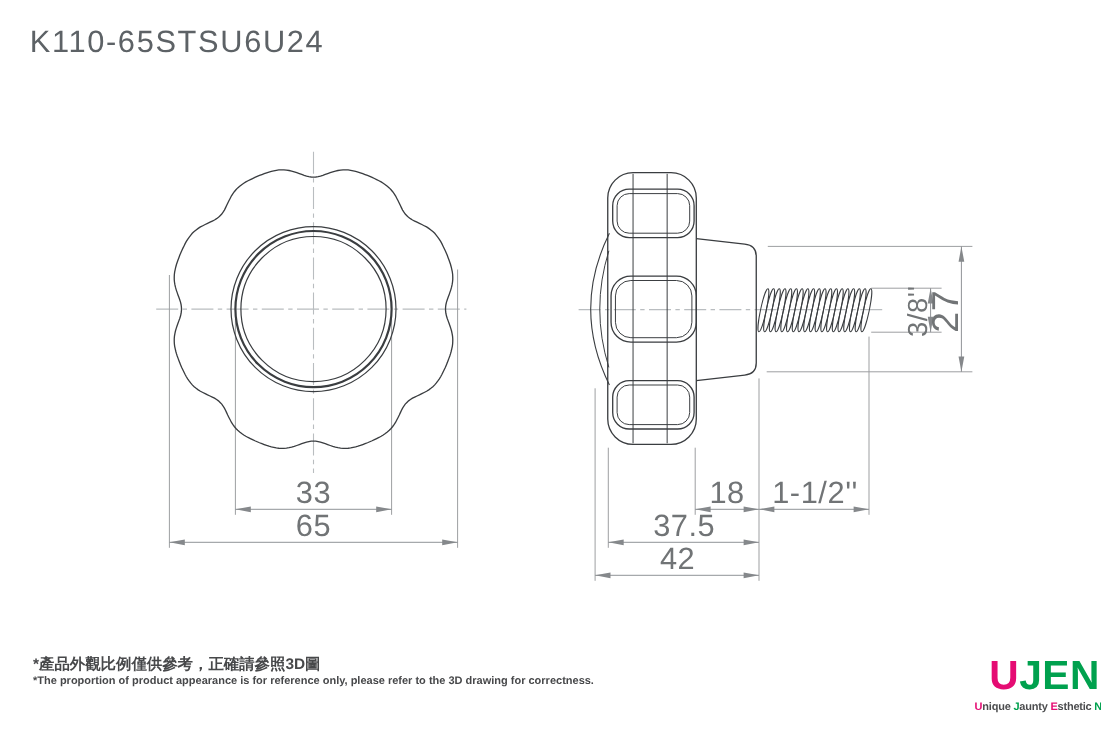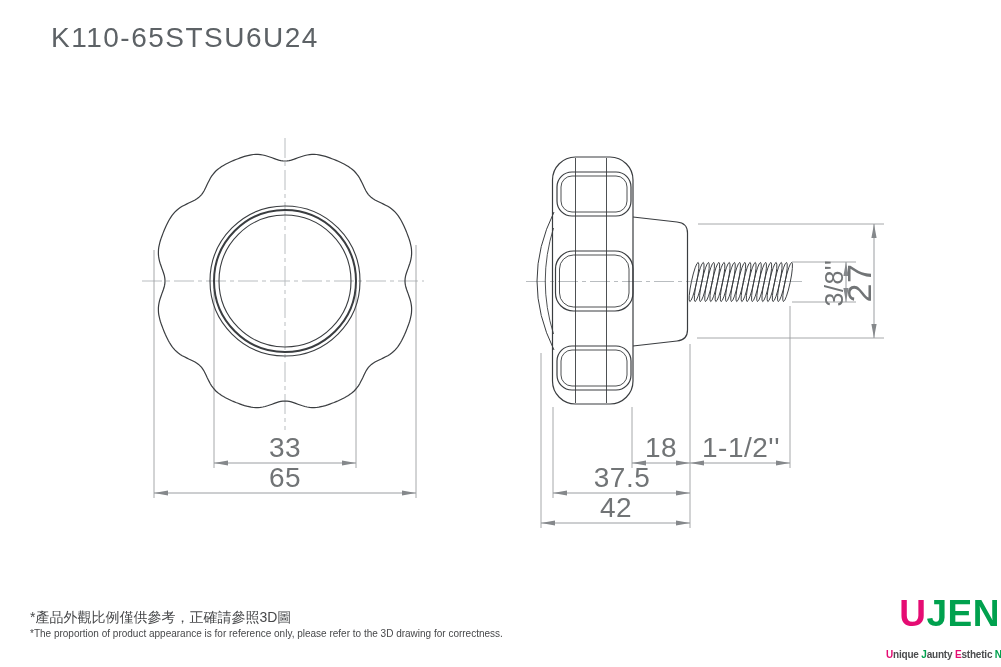--- a/index.html
+++ b/index.html
@@ -1,28 +1,28 @@
 <!DOCTYPE html>
 <html style="--pink: #e50c73; --green: #00a14e;"><head>
 <meta charset="utf-8">
 <style>
   html,body{margin:0;padding:0;background:#fff;}
   .page{position:relative;width:1001px;height:667px;background:#ffffff;overflow:hidden;
         font-family:"Liberation Sans",sans-serif;}
   .drawing-title{position:absolute;left:27px;top:22px;font-size:28px;color:#5d6266;
-        letter-spacing:1.5px;font-weight:400;margin-left:24px;}
+        letter-spacing:1.5px;font-weight:400;}
   .drawing-svg{position:absolute;left:0;top:0;}
-  .footnote{position:absolute;left:30px;top:609px;color:#47484a;}
+  .footnote{position:absolute;left:30px;top:595px;color:#47484a;font-weight:bold;}
   .footnote .zh{font-size:14px;line-height:17px;}
   .footnote .en{font-size:10px;line-height:16px;}
   .logo{position:absolute;left:886px;top:595px;width:114px;text-align:right;line-height:1;}
   .logo .brand{font-size:37px;font-weight:bold;letter-spacing:0.5px;}
   .logo .brand .u{color:var(--pink,#e50c73);}
   .logo .brand .jen{color:var(--green,#00a14e);}
-  .logo .tagline{font-size:10px;font-weight:bold;color:#4c4d4f;margin-top:18px;
+  .logo .tagline{font-size:10px;font-weight:bold;color:#4c4d4f;margin-top:6px;
         white-space:nowrap;letter-spacing:-0.2px;}
   .logo .tagline .pink{color:var(--pink,#e50c73);}
   .logo .tagline .green{color:var(--green,#00a14e);}
   .dim-text{fill:#717476;font-family:"Liberation Sans",sans-serif;letter-spacing:0.5px;}
 </style>
 </head>
 <body>
 
 <div class="page">
 

